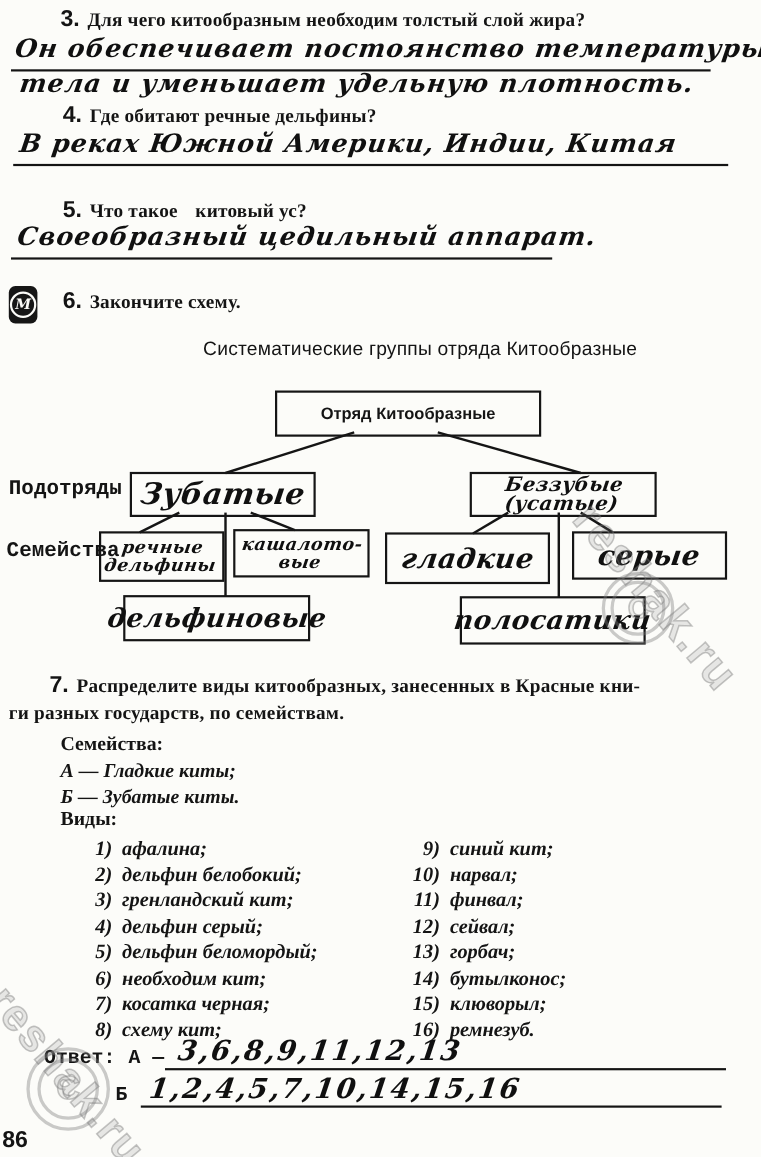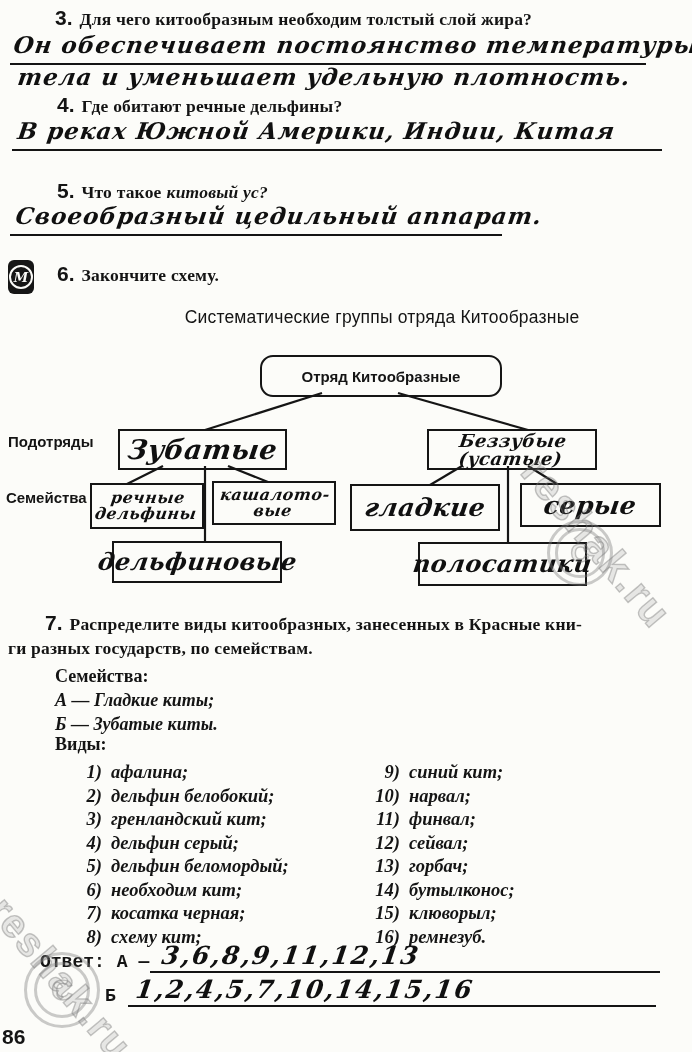--- a/index.html
+++ b/index.html
@@ -6,37 +6,37 @@
   #page{
     position:relative;width:692px;height:1052px;margin:0 auto;
     background:#fcfcf9;color:#141414;overflow:hidden;
     font-family:"Liberation Serif",serif;
   }
   .abs{position:absolute;}
   
   .qrow{display:flex;align-items:baseline;}
   .qnum{font-family:"Liberation Sans",sans-serif;font-weight:700;font-size:21px;margin-right:7px;}
   .qtext{font-family:"Liberation Serif",serif;font-weight:700;font-size:17.5px;letter-spacing:.2px;}
-  .qterm{font-style:italic;margin-left:5px;}
+  .qterm{margin-left:16px;}
   
   .hw{
     font-family:"DejaVu Serif",serif;font-style:italic;font-weight:700;
     display:inline-block;transform:skewX(-8deg);white-space:nowrap;
     letter-spacing:1px;color:#101010;
   }
   .hw-lg{font-size:23px;}
   .uline{position:absolute;border-top:2.2px solid #141414;height:0;}
   
   .dbox{
     position:absolute;border:2.4px solid #151515;background:rgba(255,255,255,.0);
     display:flex;align-items:center;justify-content:center;text-align:center;
   }
   .dbox .hw{white-space:pre-line;line-height:1.0;letter-spacing:.5px;}
   .droot{font-family:"Liberation Sans",sans-serif;font-weight:700;font-size:15px;}
-  .dlabel{font-family:Liberation Sans, sans-serif;font-weight:700;font-size:15px;}
+  .dlabel{font-family:Liberation Mono, monospace;font-weight:700;font-size:19px;}
   .dtitle{font-family:"Liberation Sans",sans-serif;font-weight:400;font-size:17.5px;text-align:center;letter-spacing:.2px;}
   svg.lines{position:absolute;pointer-events:none;}
   
   .sub{font-family:"Liberation Serif",serif;font-weight:700;font-size:18px;}
   .subi{font-style:italic;}
   .sp-col{position:absolute;}
   .sp-row{display:flex;align-items:baseline;height:23.5px;font-weight:700;font-style:italic;font-size:18.5px;}
   .sp-num{text-align:right;margin-right:9px;font-style:italic;}
   .sp-col-left .sp-num{width:32px;}
   .sp-col-right .sp-num{width:48px;}
@@ -123,21 +123,21 @@
     <line x1="322" y1="53" x2="205" y2="90" stroke="#151515" stroke-width="2.2"></line>
     <line x1="398" y1="53" x2="528" y2="90" stroke="#151515" stroke-width="2.2"></line>
     <line x1="163" y1="126" x2="127" y2="144" stroke="#151515" stroke-width="2.2"></line>
     <line x1="205" y1="126" x2="205" y2="202" stroke="#151515" stroke-width="2.2"></line>
     <line x1="228" y1="126" x2="268" y2="142" stroke="#151515" stroke-width="2.2"></line>
     <line x1="462" y1="126" x2="430" y2="145" stroke="#151515" stroke-width="2.2"></line>
     <line x1="508" y1="126" x2="508" y2="203" stroke="#151515" stroke-width="2.2"></line>
     <line x1="528" y1="126" x2="557" y2="144" stroke="#151515" stroke-width="2.2"></line>
   </svg>
 
-  <div class="dbox" style="left:260px;top:355px;width:238px;height:38px;border-radius:13px;">
+  <div class="dbox" style="left:250px;top:355px;width:238px;height:38px;">
     <span class="droot">Отряд Китообразные</span>
   </div>
 
   <div class="abs dlabel" style="left:8px;top:433px;">Подотряды</div>
   <div class="dbox" style="left:118px;top:429px;width:165px;height:37px;">
     <span class="hw" style="font-size:27px;">Зубатые</span>
   </div>
   <div class="dbox" style="left:427px;top:429px;width:166px;height:37px;">
     <span class="hw" style="font-size:18px;">Беззубые
 (усатые)</span>

